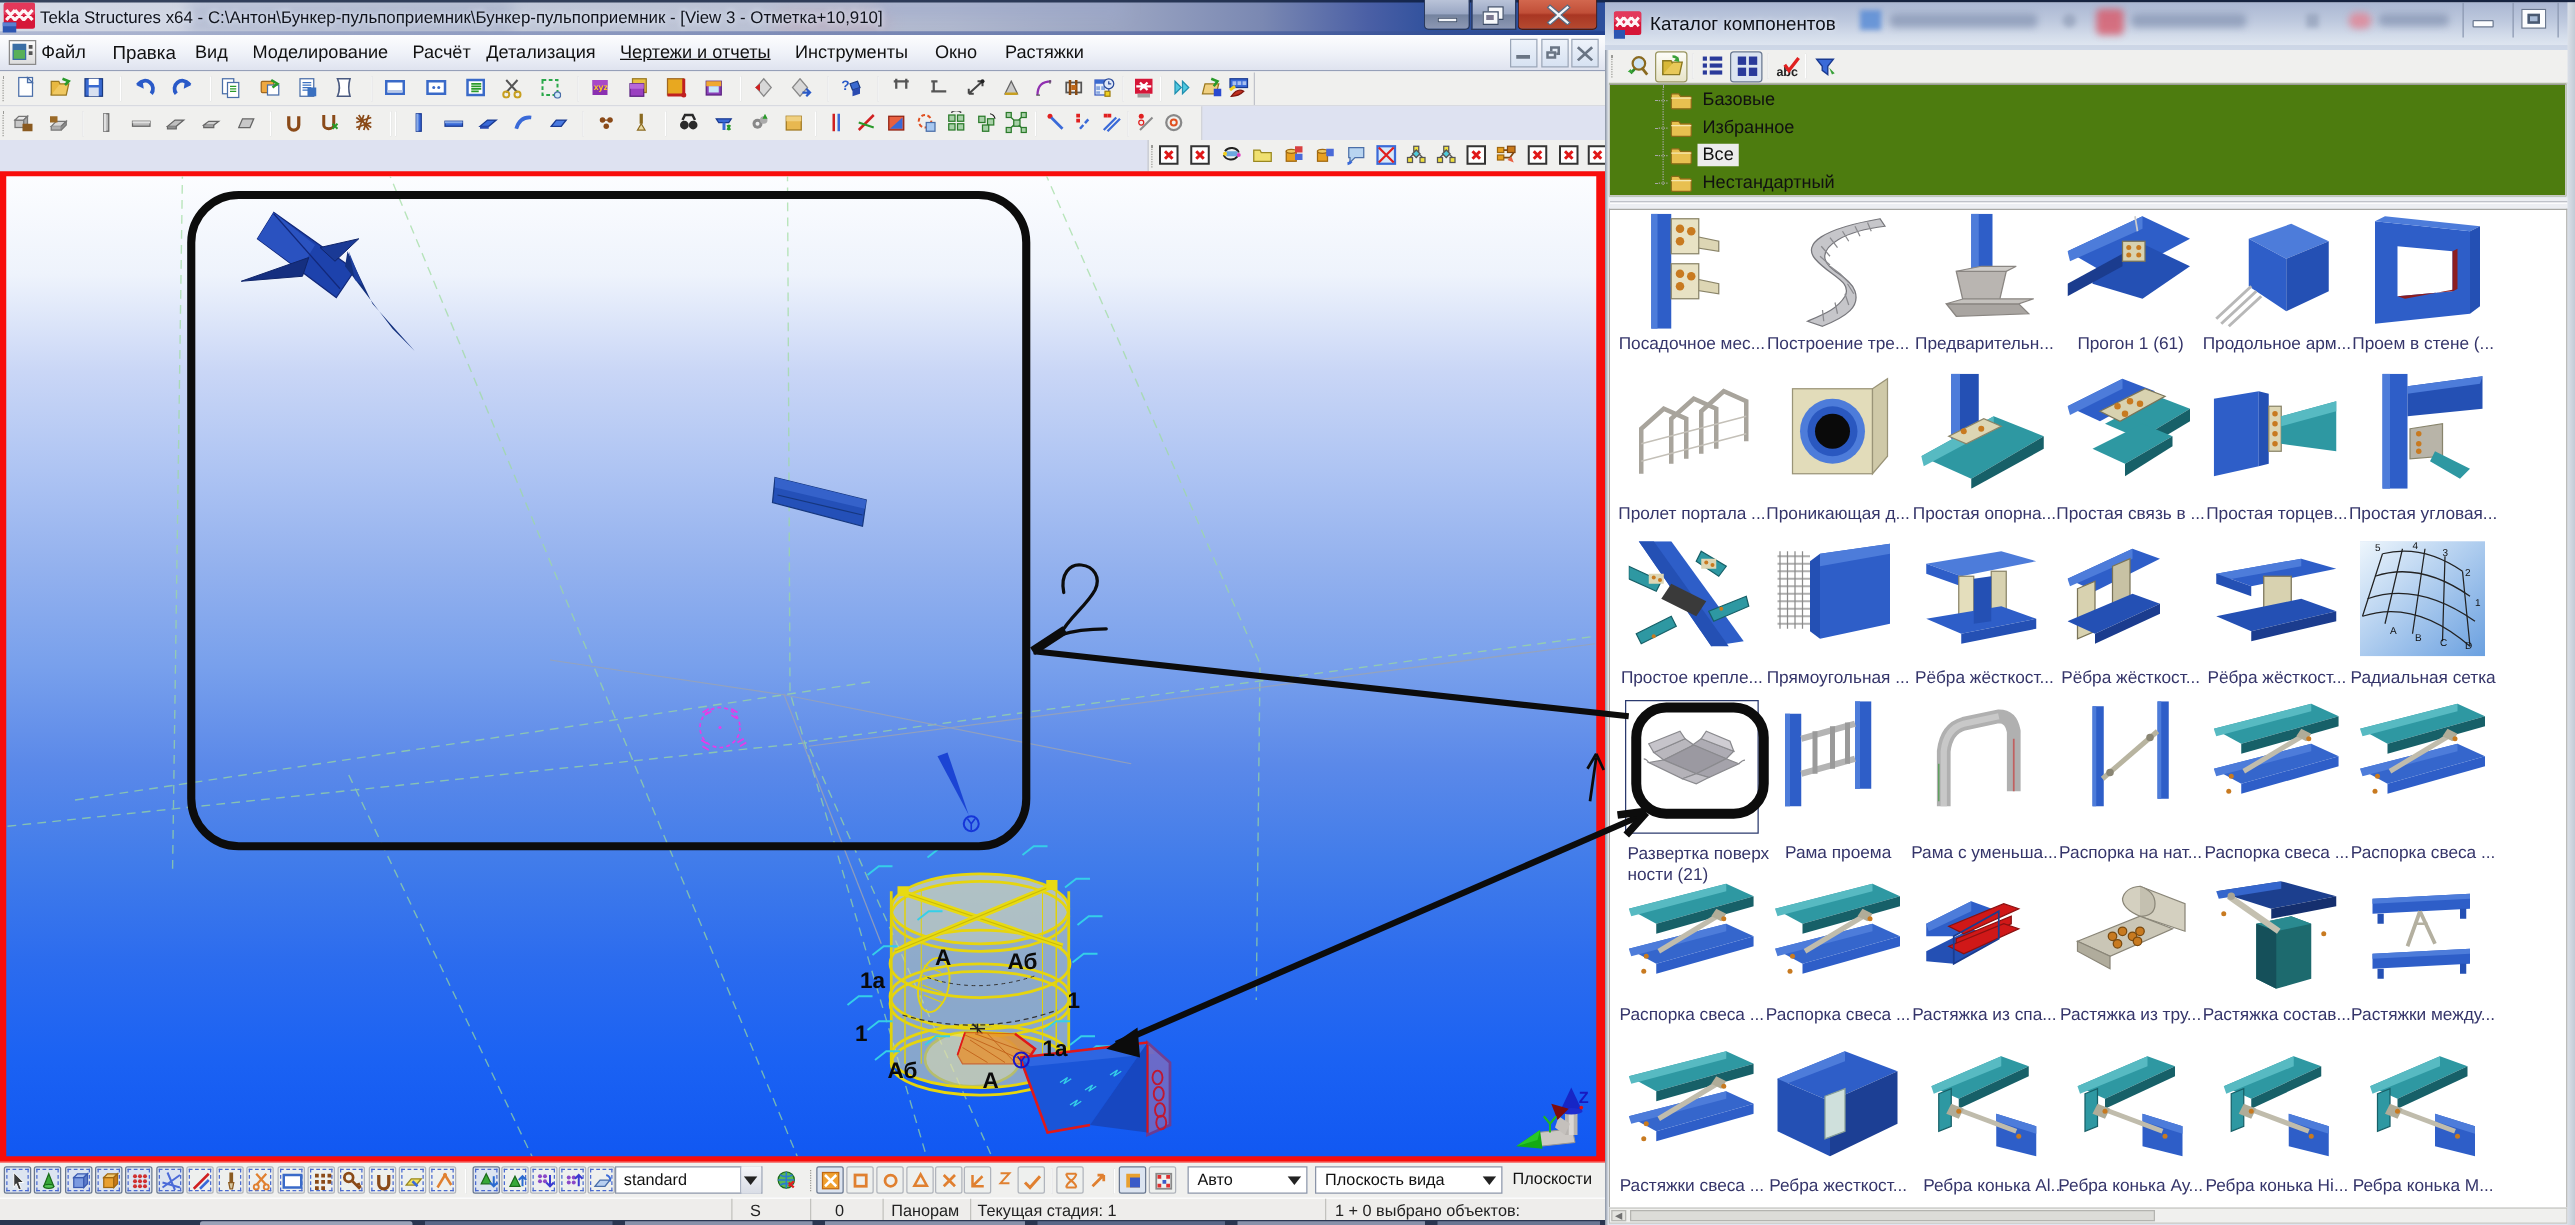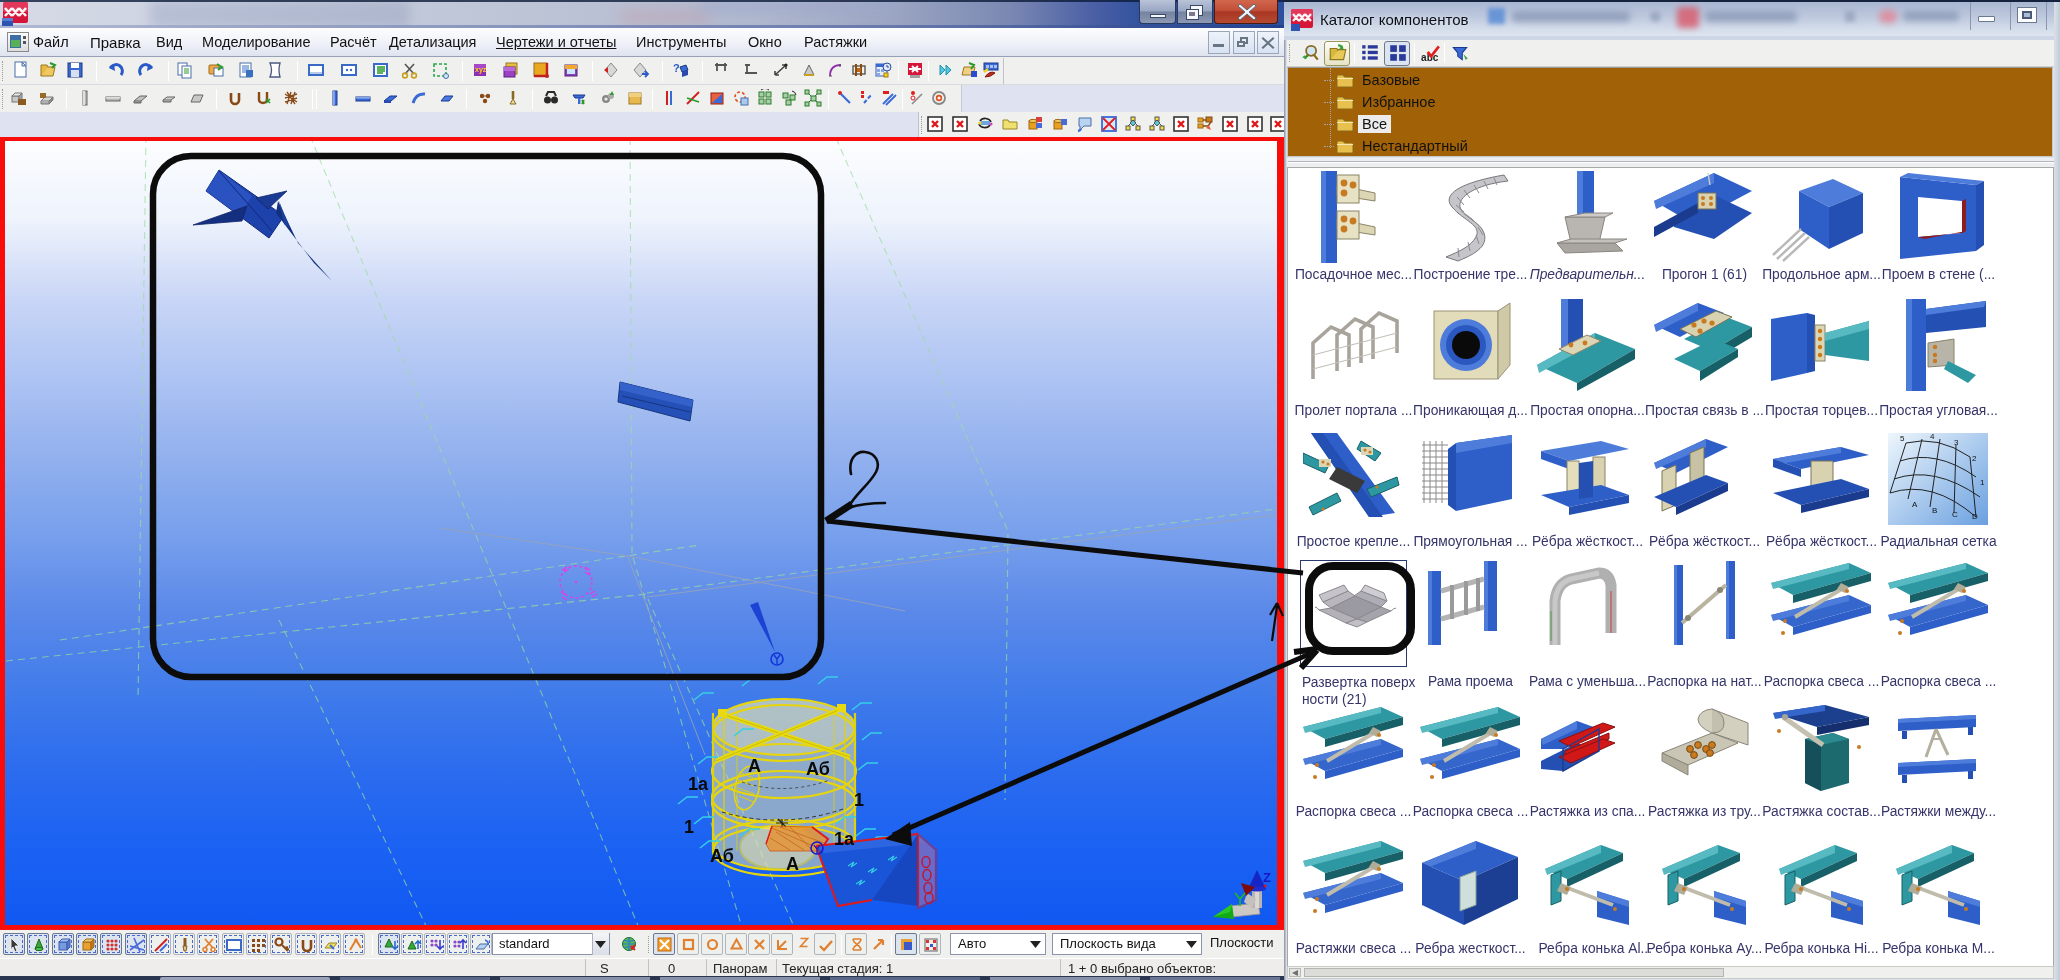--- a/index.html
+++ b/index.html
@@ -19,20 +19,21 @@
  <div class="abs" style="left:0;top:25px;width:100%;height:3px;background:linear-gradient(to right,#aab3cf,#5d6fa6 900px,#203f8c);opacity:.85;"></div>
  <svg class="abs" style="left:2px;top:2px;" width="28" height="25" viewBox="0 0 28 25">
    <rect x="1" y="0" width="25" height="21" rx="2" fill="#d61638"></rect>
    <rect x="1" y="0" width="25" height="10" rx="2" fill="#e8476a" opacity=".7"></rect>
    <g stroke="#ffffff" stroke-width="2.6" fill="none" opacity=".95">
      <path d="M3,6 L10,14 M10,6 L3,14 M10,6 L17,14 M17,6 L10,14 M17,6 L24,14 M24,6 L17,14"></path>
    </g>
    <rect x="0" y="16" width="11" height="8" fill="#2c55b2"></rect>
    <rect x="0" y="16" width="11" height="3" fill="#5b7fd0"></rect>
  </svg>
+ <div class="abs" style="left:32px;top:6px;font-size:13.5px;color:#10131c;white-space:nowrap;text-shadow:0 0 4px #dfe6f2,0 0 6px #dfe6f2;">Tekla Structures x64  -  C:\Антон\Бункер-пульпоприемник\Бункер-пульпоприемник  - [View 3 - Отметка+10,910]</div>
  <div class="abs" style="left:1139px;top:0;width:37px;height:24px;border:1px solid #2a3a5e;border-top:none;border-radius:0 0 4px 4px;background:linear-gradient(#b9c3d8 0%,#9aa7c4 48%,#74839f 52%,#8d98b4 100%);">
    <div class="abs" style="left:10px;top:14px;width:16px;height:4px;background:#f4f6fa;border:1px solid #3a4a66;"></div>
  </div>
  <div class="abs" style="left:1177px;top:0;width:36px;height:24px;border:1px solid #2a3a5e;border-top:none;background:linear-gradient(#b9c3d8 0%,#9aa7c4 48%,#74839f 52%,#8d98b4 100%);">
    <div class="abs" style="left:12px;top:5px;width:13px;height:11px;background:#f6f8fb;border:1px solid #3a4a66;"></div>
    <div class="abs" style="left:8px;top:9px;width:13px;height:11px;background:#f6f8fb;border:1px solid #3a4a66;"></div>
    <div class="abs" style="left:11px;top:12px;width:6px;height:4px;background:#7a7890;"></div>
  </div>
  <div class="abs" style="left:1214px;top:0;width:64px;height:24px;border:1px solid #4a1a10;border-top:none;border-radius:0 0 4px 4px;background:linear-gradient(#d2674e 0%,#c14f38 45%,#a93623 52%,#b54a30 100%);">
    <svg class="abs" style="left:22px;top:3px;" width="20" height="17" viewBox="0 0 20 17">
@@ -970,21 +971,21 @@
         <text x="1" y="16" font-size="9" font-weight="bold" fill="#222">abc</text>
         <path d="M7,8 l3,4 7,-9" fill="none" stroke="#e02020" stroke-width="2.4"></path>
       </svg>
       <div class="abs" style="left:160px;top:3px;width:1px;height:20px;background:#b8bac0;border-right:1px solid #fff;"></div>
       <svg class="abs" style="left:166px;top:3px;" width="20" height="20" viewBox="0 0 18 18">
         <path d="M3,4 h12 l-4,5 v6 l-4,-3 v-3 z" fill="#3a6ad8" stroke="#1a3a90"></path>
         <path d="M12,10 l2,5 2,-1 z" fill="#38a038"></path>
       </svg>
  </div>
 
- <div class="abs" style="left:3px;top:67px;width:766px;height:90px;background:#a16207;border:1px solid #c8c8c4;border-top:1px solid #9a9a96;">
+ <div class="abs" style="left:3px;top:67px;width:766px;height:90px;background:#4d7c0f;border:1px solid #c8c8c4;border-top:1px solid #9a9a96;">
   <div class="abs" style="left:42px;top:0;width:1px;height:80px;border-left:1px dotted #a8a8a8;"></div>
       <div class="abs" style="left:36px;top:12px;width:10px;height:1px;border-top:1px dotted #a8a8a8;"></div>
       <svg class="abs" style="left:48px;top:4px;" width="18" height="16" viewBox="0 0 18 16">
         <path d="M1,14 V4 a1,1 0 0 1 1,-1 h5 l1.5,2 H16 a1,1 0 0 1 1,1 v8 a1,1 0 0 1 -1,1 H2 a1,1 0 0 1 -1,-1 z" fill="#e8c050" stroke="#8a6a18"></path>
         <path d="M1,7 H17 V6 H1 z" fill="#f6e8b0"></path>
       </svg>
       <div class="abs" style="left:70px;top:3px;font-size:14.5px;color:#111;padding:1px 4px;">Базовые</div>
       <div class="abs" style="left:36px;top:34px;width:10px;height:1px;border-top:1px dotted #a8a8a8;"></div>
       <svg class="abs" style="left:48px;top:26px;" width="18" height="16" viewBox="0 0 18 16">
         <path d="M1,14 V4 a1,1 0 0 1 1,-1 h5 l1.5,2 H16 a1,1 0 0 1 1,1 v8 a1,1 0 0 1 -1,1 H2 a1,1 0 0 1 -1,-1 z" fill="#e8c050" stroke="#8a6a18"></path>
@@ -1041,21 +1042,21 @@
       <div class="abs" style="left:249px;top:3px;width:100px;height:92px;">
         <svg width="100" height="92" viewBox="0 0 100 92">
           <rect x="40" y="0" width="17" height="48" fill="#2e5ec8"></rect>
           <rect x="40" y="0" width="6" height="48" fill="#4d7cda"></rect>
 <polygon points="28,46 68,46 62,72 34,72" fill="#b9b5b1" stroke="#8a8682"></polygon>
           <polygon points="28,46 48,42 76,42 68,46" fill="#cfccc8" stroke="#8a8682"></polygon>
 <polygon points="20,72 78,72 86,80 28,82" fill="#a9a5a1" stroke="#8a8682"></polygon>
           <polygon points="20,72 34,68 90,68 78,72" fill="#c4c1bd" stroke="#8a8682"></polygon>
         </svg>
       </div>
-      <div class="abs" style="left:235px;top:99px;width:129px;text-align:center;font-size:13.8px;color:#35356a;white-space:nowrap;overflow:visible;font-style:italic;">Предварительн...</div>
+      <div class="abs" style="left:235px;top:99px;width:129px;text-align:center;font-size:13.8px;color:#35356a;white-space:nowrap;overflow:visible;">Предварительн...</div>
       <div class="abs" style="left:366px;top:3px;width:100px;height:92px;">
         <svg width="100" height="92" viewBox="0 0 100 92">
           <polygon points="0,30 60,2 98,20 38,52" fill="#2e5ec8"></polygon>
           <polygon points="0,30 60,2 60,12 2,38" fill="#4d7cda"></polygon>
 <polygon points="20,48 60,24 98,42 60,68 20,56" fill="#2450b4"></polygon>
           <polygon points="0,56 44,32 44,42 0,66" fill="#1b3c8e"></polygon>
 <rect x="44" y="22" width="18" height="16" fill="#d8d2b0" stroke="#7a7458"></rect>
           <g fill="#c87a20">
             <circle cx="49" cy="27" r="2"></circle>
             <circle cx="57" cy="27" r="2"></circle>

